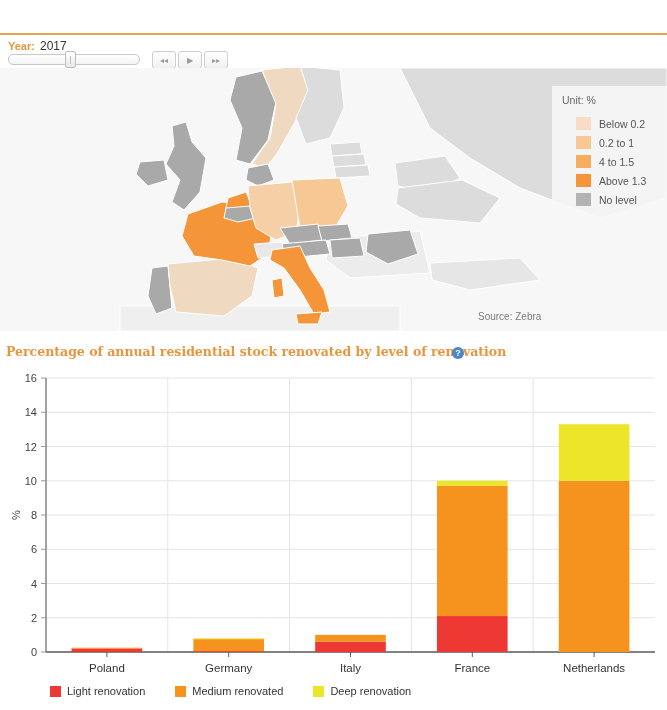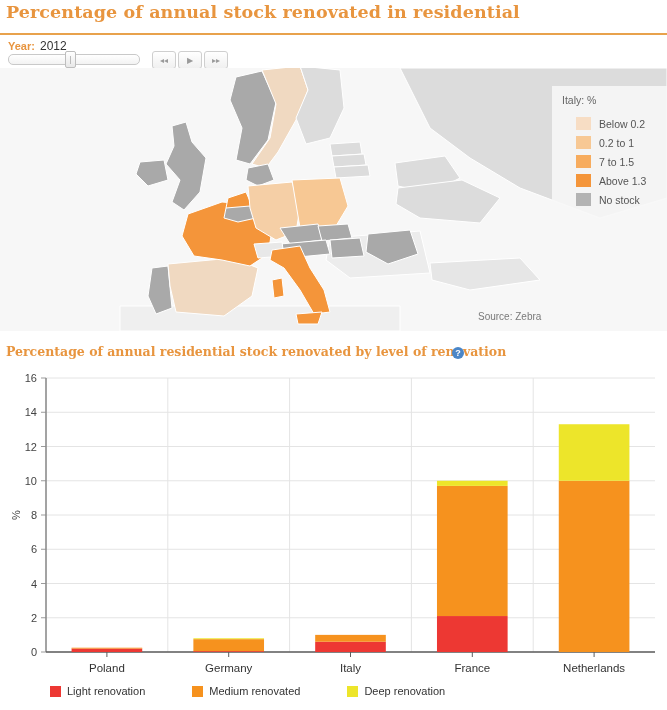--- a/index.html
+++ b/index.html
@@ -119,37 +119,36 @@
     width: 12px; height: 12px; border-radius: 50%;
     background: #4a86c8; color:#fff; font-size:9px; font-weight:bold;
     display:flex; align-items:center; justify-content:center;
     font-family:"Liberation Sans", sans-serif;
   }
   .chart-area { position: absolute; left: 0; top: 368px; width: 667px; height: 342px; }
   .chart-svg { position: absolute; left: 0; top: 0; }
 
   .chart-legend {
     position: absolute; left: 50px; top: 685px;
-    display: flex; align-items: center; gap: 17px;
+    display: flex; align-items: center; gap: 0;
   }
   .cl-item { display: flex; align-items: center; margin-right: 30px; }
   .cl-sw { width: 11px; height: 11px; margin-right: 6px; }
   .cl-txt { font-size: 11px; color: #333; white-space: nowrap; }
 </style>
 </head>
 <body>
 
 <div id="app">
 
-  <div class="page-title">Percentage of annual stock renovated in residential</div>
   <div class="title-rule"></div>
 
   <div class="controls">
     <span class="year-label">Year:</span>
-    <span class="year-value">2012</span>
+    <span class="year-value">2017</span>
 
     <div class="slider-track"></div>
     <div class="slider-handle" style="left: 64.87px;"></div>
 
     <div class="navbtn b1">
       <span>◂◂</span>
     </div>
     <div class="navbtn b2">
       <span>▶</span>
     </div>
@@ -211,40 +210,40 @@
       <path fill="#a9a9a9" stroke="#fff" stroke-width="1" d="M368 166 L410 162 L418 186 L388 196 L366 184 Z"></path>
 
       <path fill="#f4953a" stroke="#fff" stroke-width="1" d="M272 182 L300 178 L310 200 L324 222 L330 244 L314 246 L300 222 L284 200 L270 192 Z"></path>
       <path fill="#f4953a" stroke="#fff" stroke-width="1" d="M272 212 L282 210 L284 228 L274 230 Z"></path>
       <path fill="#f4953a" stroke="#fff" stroke-width="1" d="M296 246 L322 244 L318 256 L298 256 Z"></path>
 
       <text x="478" y="252" font-family="Liberation Sans, sans-serif" font-size="10" fill="#7a7a7a">Source: Zebra</text>
     </svg>
 
     <div class="map-legend">
-      <div class="legend-unit">Italy: %</div>
+      <div class="legend-unit">Unit: %</div>
       <div class="legend-row">
         <span class="legend-sw" style="background: rgb(247, 221, 196);"></span>
         <span class="legend-txt">Below 0.2</span>
       </div>
       <div class="legend-row">
         <span class="legend-sw" style="background: rgb(247, 200, 148);"></span>
         <span class="legend-txt">0.2 to 1</span>
       </div>
       <div class="legend-row">
         <span class="legend-sw" style="background: rgb(247, 172, 94);"></span>
-        <span class="legend-txt">7 to 1.5</span>
+        <span class="legend-txt">4 to 1.5</span>
       </div>
       <div class="legend-row">
         <span class="legend-sw" style="background: rgb(244, 149, 58);"></span>
         <span class="legend-txt">Above 1.3</span>
       </div>
       <div class="legend-row">
         <span class="legend-sw" style="background: rgb(179, 179, 179);"></span>
-        <span class="legend-txt">No stock</span>
+        <span class="legend-txt">No level</span>
       </div>
     </div>
   </div>
 
   <div class="chart-title">Percentage of annual residential stock renovated by level of renovation</div>
   <div class="help-icon">?</div>
 
   <div class="chart-area">
     <svg class="chart-svg" id="chart-svg" width="667" height="342" viewBox="0 0 667 342">
         <rect x="46" y="10" width="609" height="274" fill="#ffffff"></rect>

